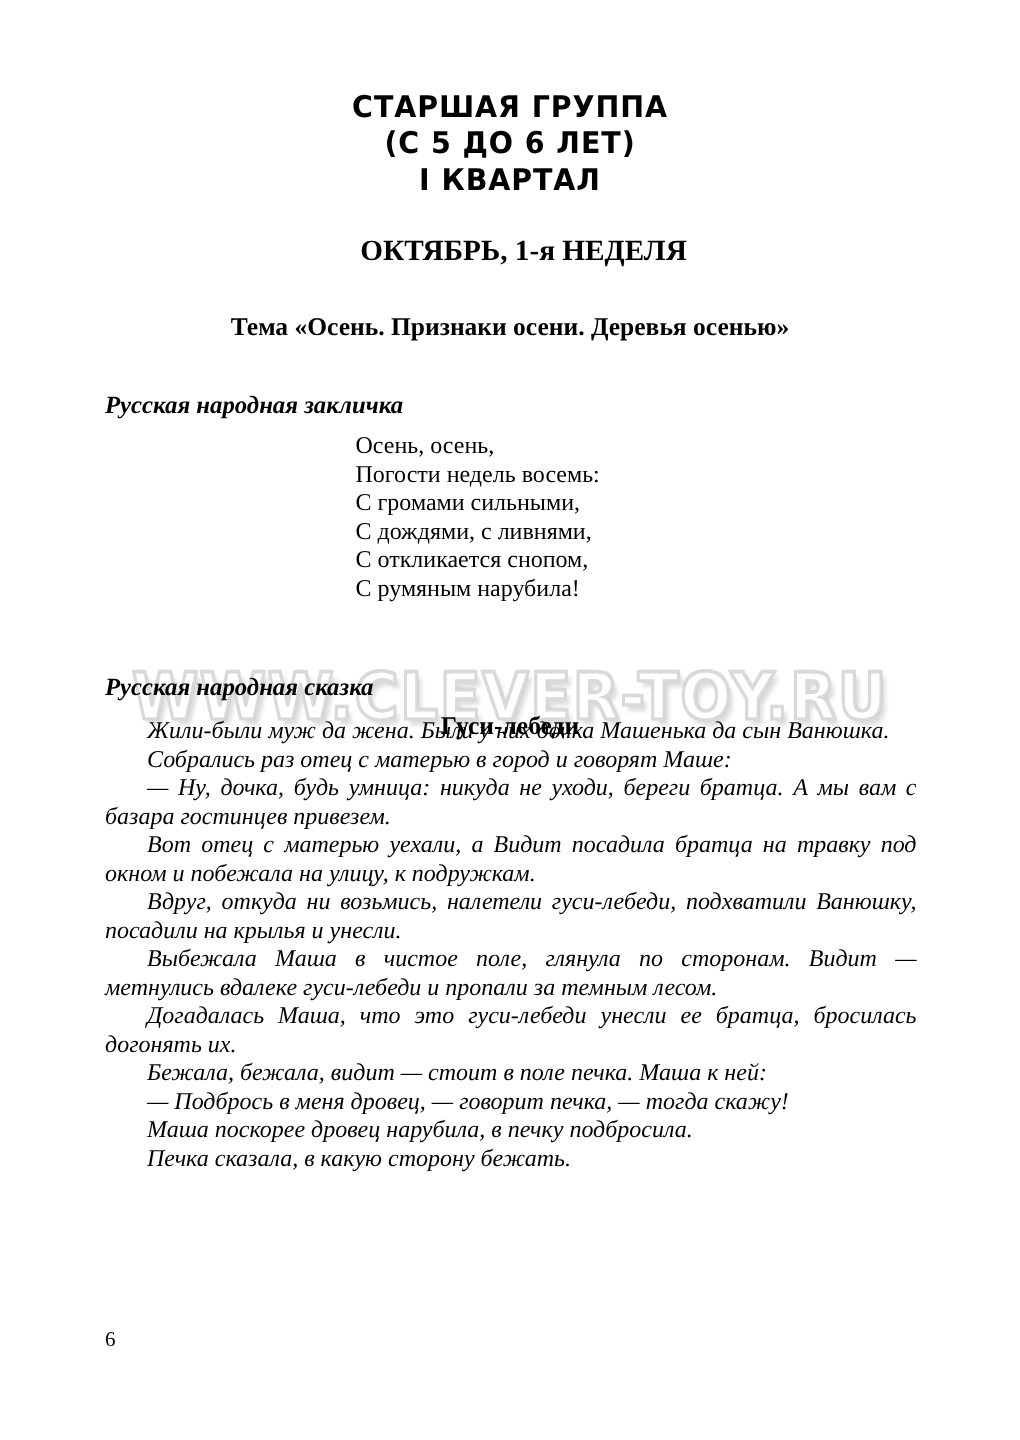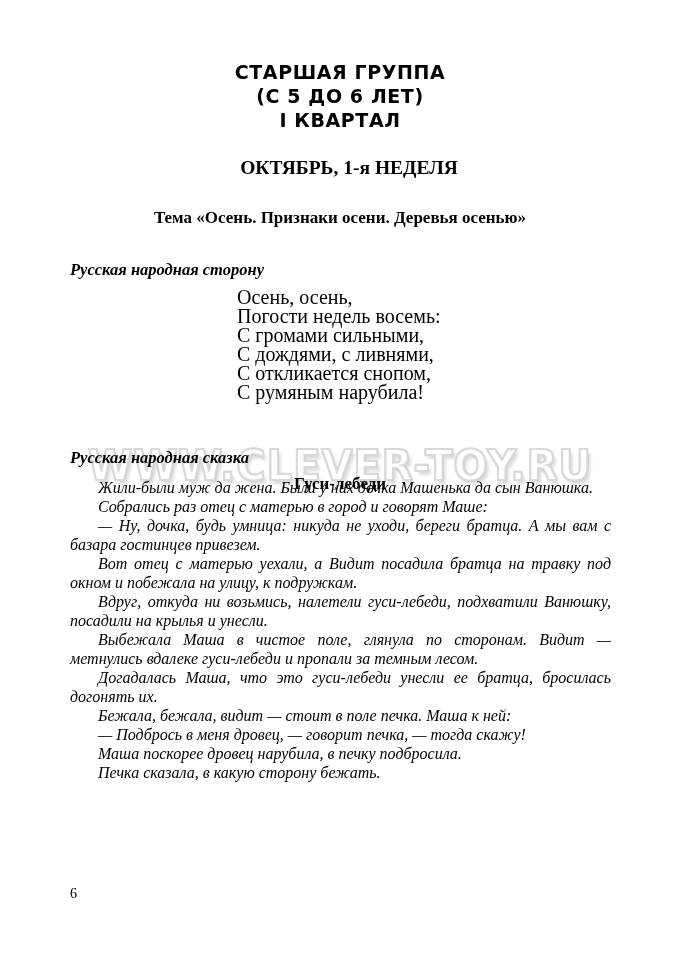--- a/index.html
+++ b/index.html
@@ -64,21 +64,21 @@
     font-size: 16.5px;
     font-weight: bold;
     font-style: italic;
   }
   .heading-zaklichka { top: 260px; }
   .heading-skazka   { top: 448px; text-align: center; }
   .poem {
     position: absolute;
     top: 288px;
     left: 237px;
-    font-size: 20px;
+    font-size: 16px;
     line-height: 19px;
   }
   .poem-line { white-space: pre; }
   .tale-title {
     position: absolute;
     top: 474px;
     left: 0;
     right: 0;
     text-align: center;
     font-size: 17px;
@@ -136,21 +136,21 @@
     <div class="group-header">
       <div>СТАРШАЯ ГРУППА</div>
       <div>(С 5 ДО 6 ЛЕТ)</div>
       <div>I КВАРТАЛ</div>
     </div>
 
     <h1 class="week-title">ОКТЯБРЬ, 1-я НЕДЕЛЯ</h1>
 
     <h2 class="theme-title">Тема «Осень. Признаки осени. Деревья осенью»</h2>
 
-    <div class="section-heading heading-zaklichka">Русская народная сторону</div>
+    <div class="section-heading heading-zaklichka">Русская народная закличка</div>
 
     <div class="poem">
         <div class="poem-line">Осень, осень,</div>
         <div class="poem-line">Погости недель восемь:</div>
         <div class="poem-line">С громами сильными,</div>
         <div class="poem-line">С дождями, с ливнями,</div>
         <div class="poem-line">С откликается снопом,</div>
         <div class="poem-line">С румяным нарубила!</div>
       </div>
 

